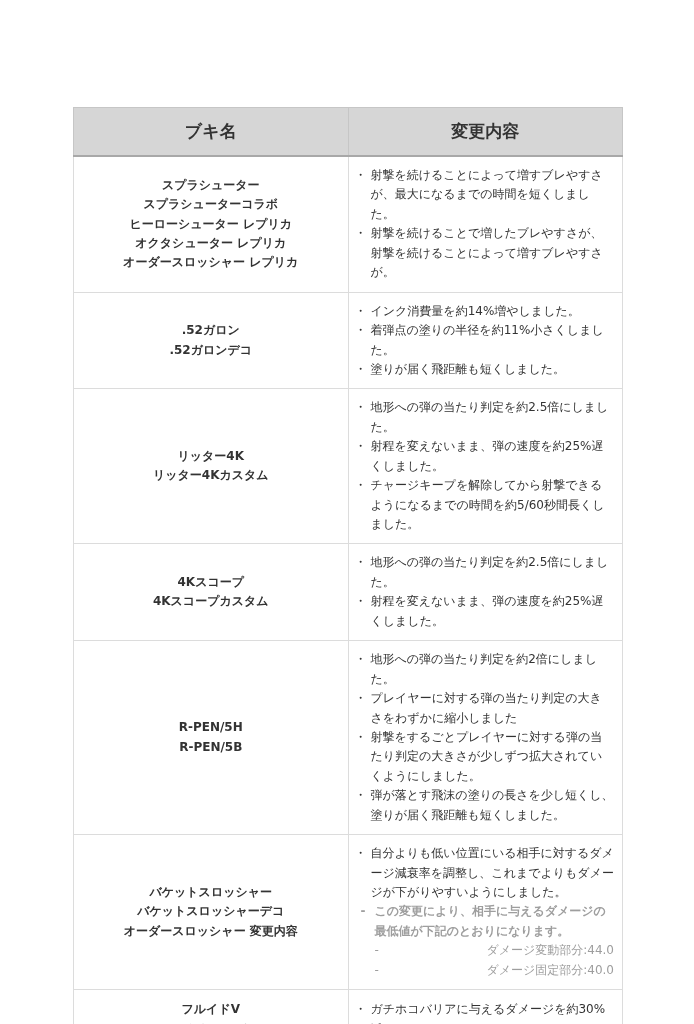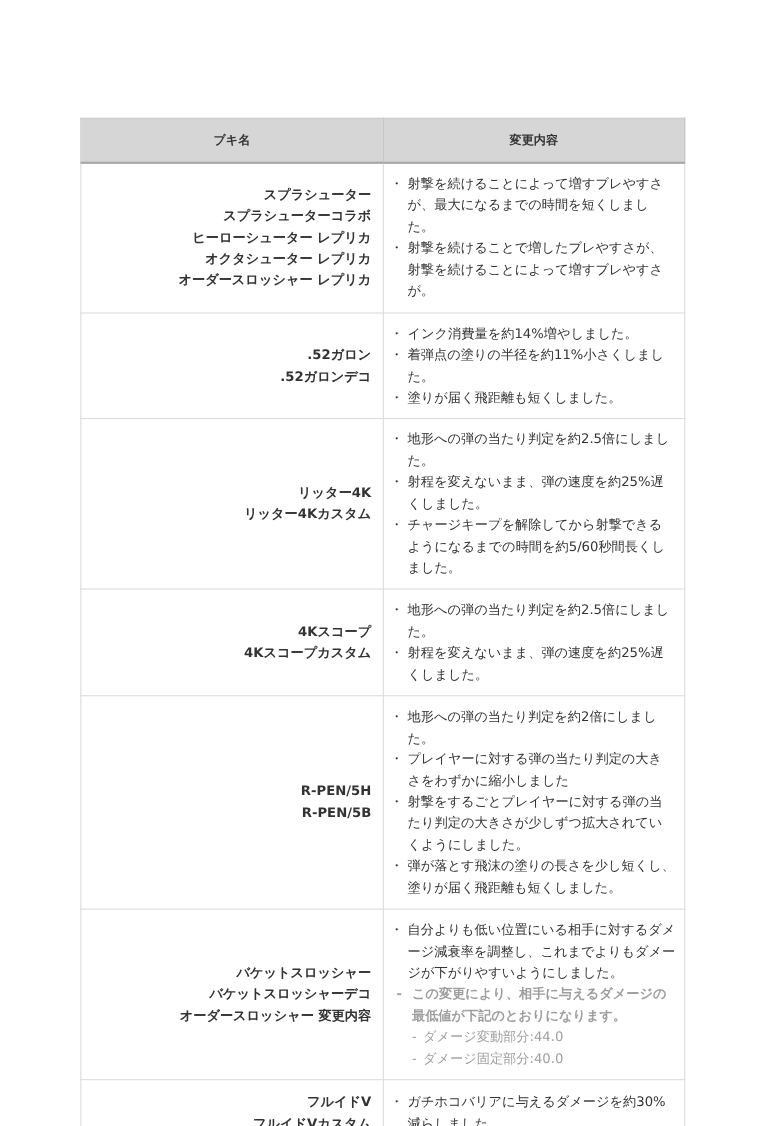--- a/index.html
+++ b/index.html
@@ -20,32 +20,32 @@
     width: 100%;
     border-collapse: collapse;
     font-size: 12px;
     table-layout: fixed;
   }
   .patch-table th {
     background: var(--header-bg, #d6d6d6);
     border: 1px solid var(--header-edge, #c6c6c6);
     border-bottom: 2px solid var(--header-border, #a8a8a8);
     font-weight: bold;
-    font-size: 11px;
+    font-size: 17px;
     color: var(--text, #333333);
     text-align: center;
     padding: 12px 8px;
   }
   .patch-table td {
     border: 1px solid var(--cell-border, #dcdcdc);
     vertical-align: middle;
   }
   .weapon-cell {
     width: 50%;
-    text-align: right;
+    text-align: center;
     padding: 10px 10px;
   }
   .weapon-name {
     font-weight: bold;
     line-height: 1.62;
   }
   .changes-cell {
     width: 50%;
     padding: 9px 8px 9px 9px;
   }
@@ -75,20 +75,21 @@
   li.note::before {
     content: "-";
     position: absolute;
     left: 3px;
     top: 0;
   }
   li.subnote {
     position: relative;
     padding-left: 27px;
     color: var(--note-text, #9e9e9e);
+    text-align: right;
   }
   li.subnote::before {
     content: "-";
     position: absolute;
     left: 17px;
     top: 0;
   }
 </style>
 </head>
 <body>

